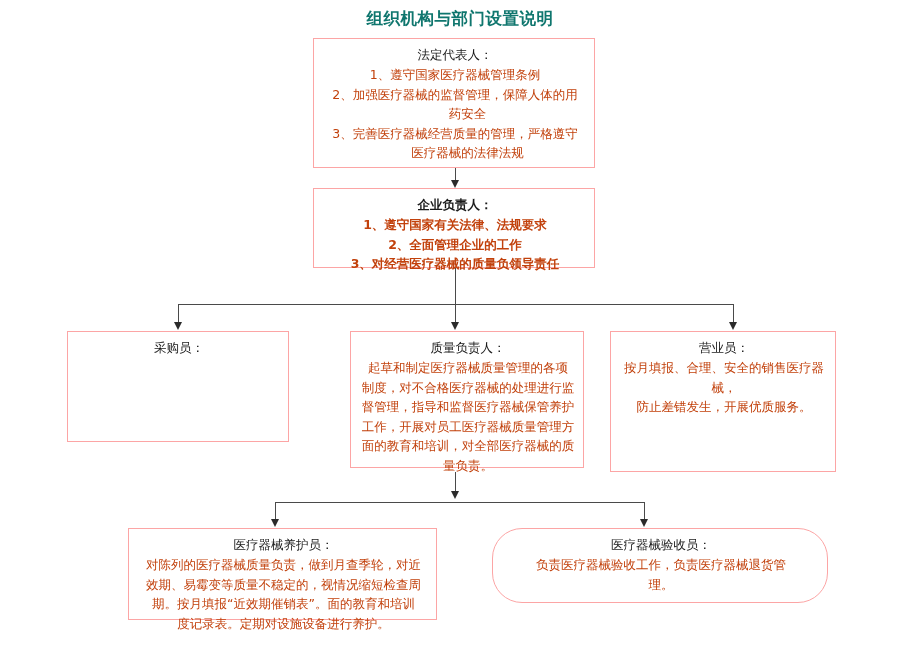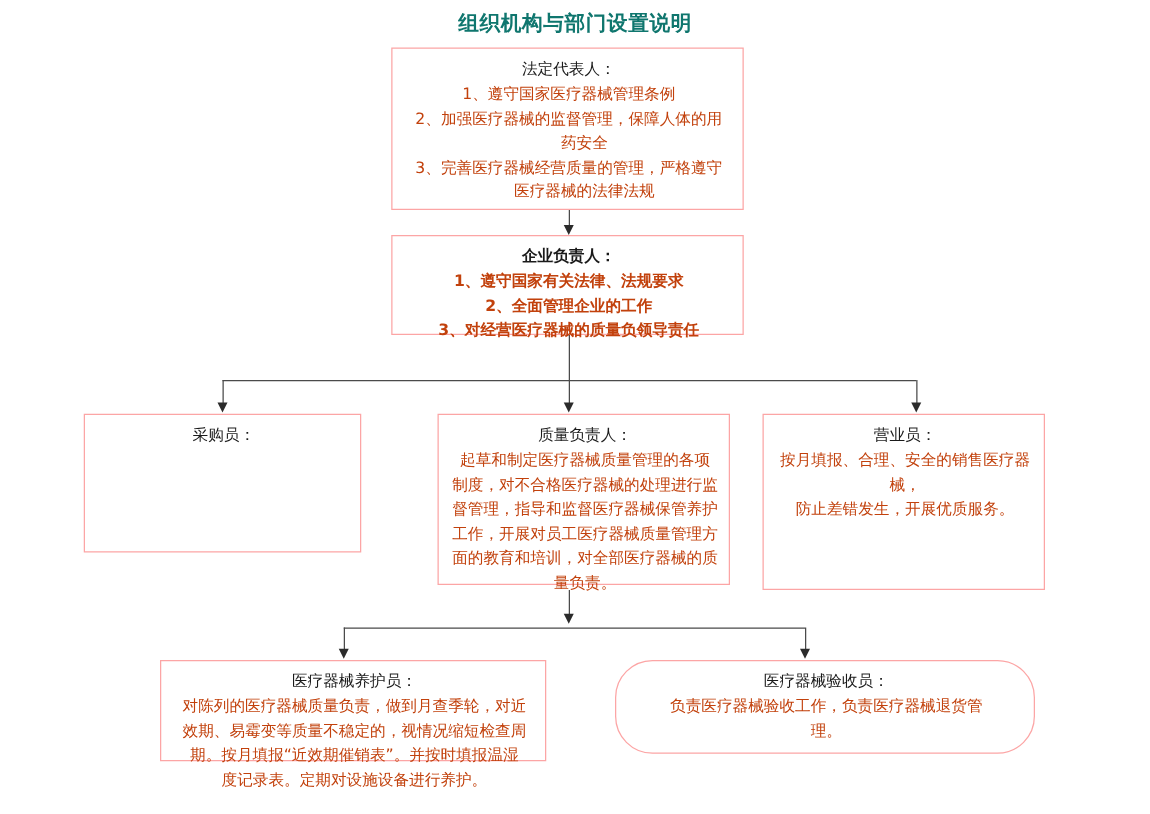--- a/index.html
+++ b/index.html
@@ -129,25 +129,25 @@
   <div class="vline" style="left:455px; top:472px; height:21px;"></div>
   <div class="arrowhead" style="left:450.5px; top:491px;"></div>
   <div class="hline" style="left:275px; top:502px; width:369px;"></div>
 
   <div class="vline" style="left:275px; top:502px; height:18px;"></div>
   <div class="arrowhead" style="left:270.5px; top:519px;"></div>
 
   <div class="vline" style="left:644px; top:502px; height:18px;"></div>
   <div class="arrowhead" style="left:639.5px; top:519px;"></div>
 
-  <div class="node" style="left:128px; top:528px; width:309px; height:81px;">
+  <div class="node" style="left:128px; top:528px; width:309px; height:92px;">
     <div class="node-title">医疗器械养护员：</div>
     <div class="node-body">对陈列的医疗器械质量负责，做到月查季轮，对近
 效期、易霉变等质量不稳定的，视情况缩短检查周
-期。按月填报“近效期催销表”。并按时填报温湿
+期。按月填报“近效期催销表”。面的教育和培训
 度记录表。定期对设施设备进行养护。</div>
   </div>
 
   <div class="node" style="left:492px; top:528px; width:336px; height:75px;border-radius:30px;">
     <div class="node-title">医疗器械验收员：</div>
     <div class="node-body">负责医疗器械验收工作，负责医疗器械退货管
 理。</div>
   </div>
 
 </div>

